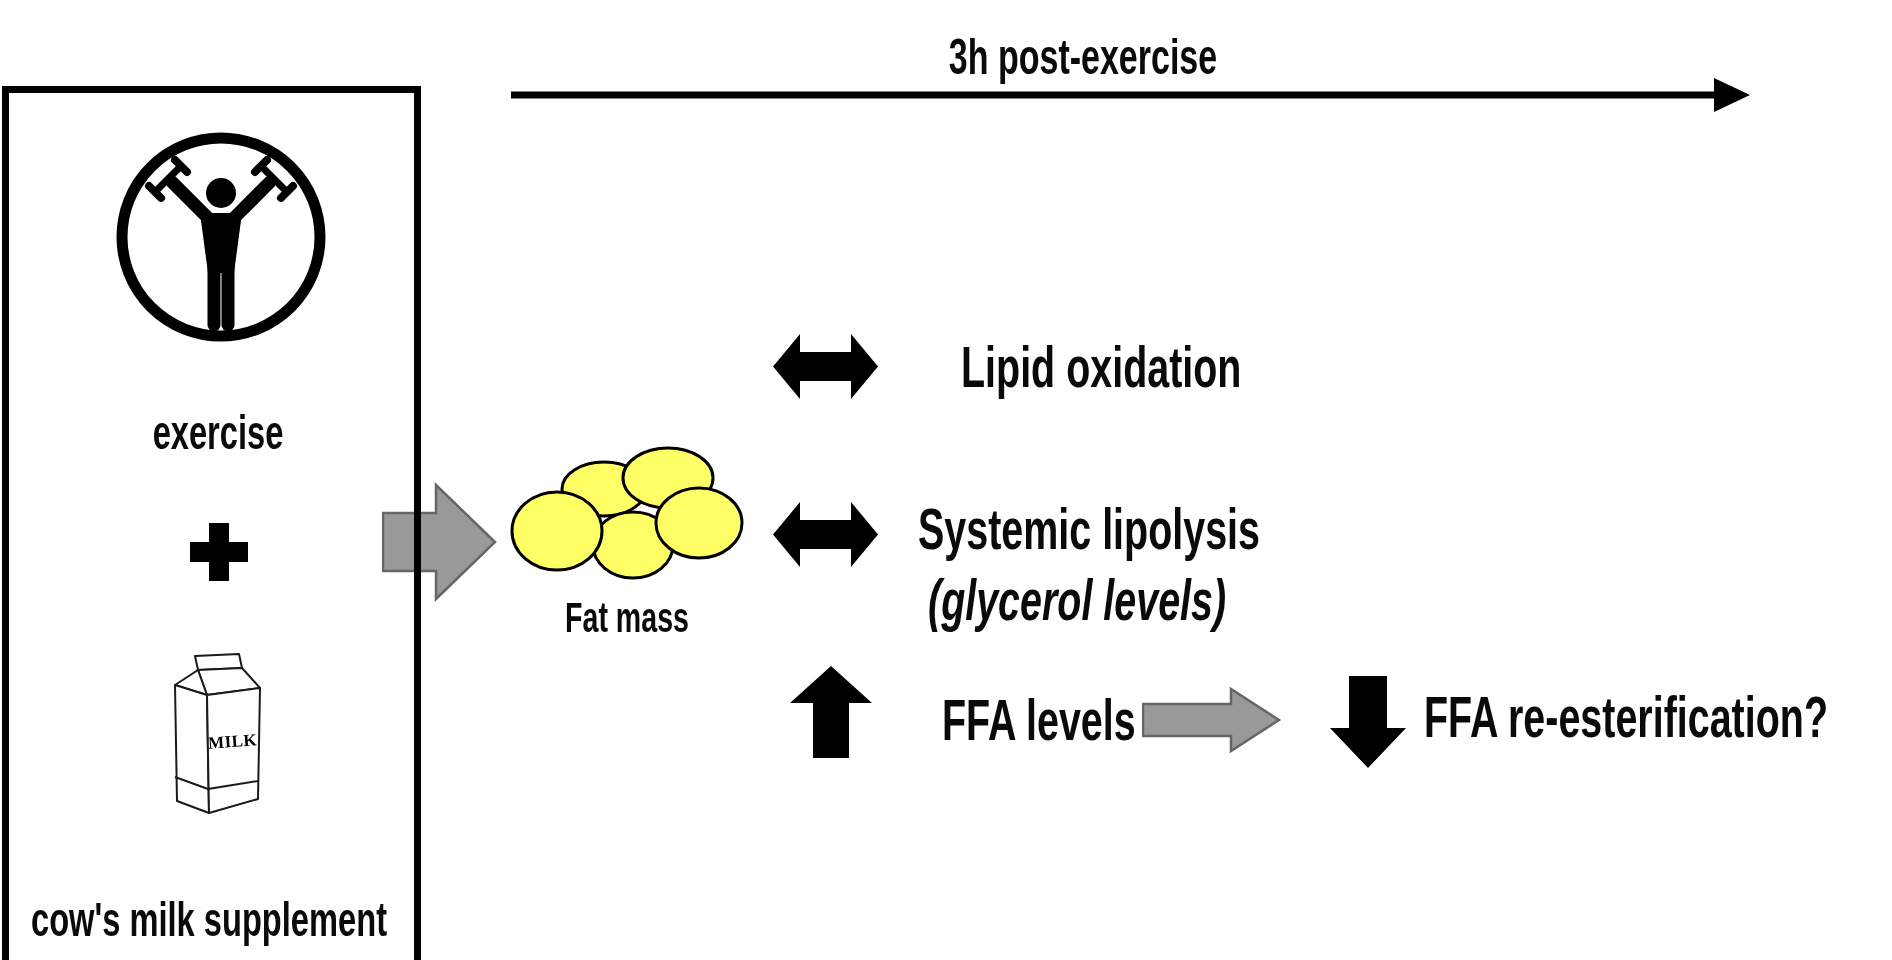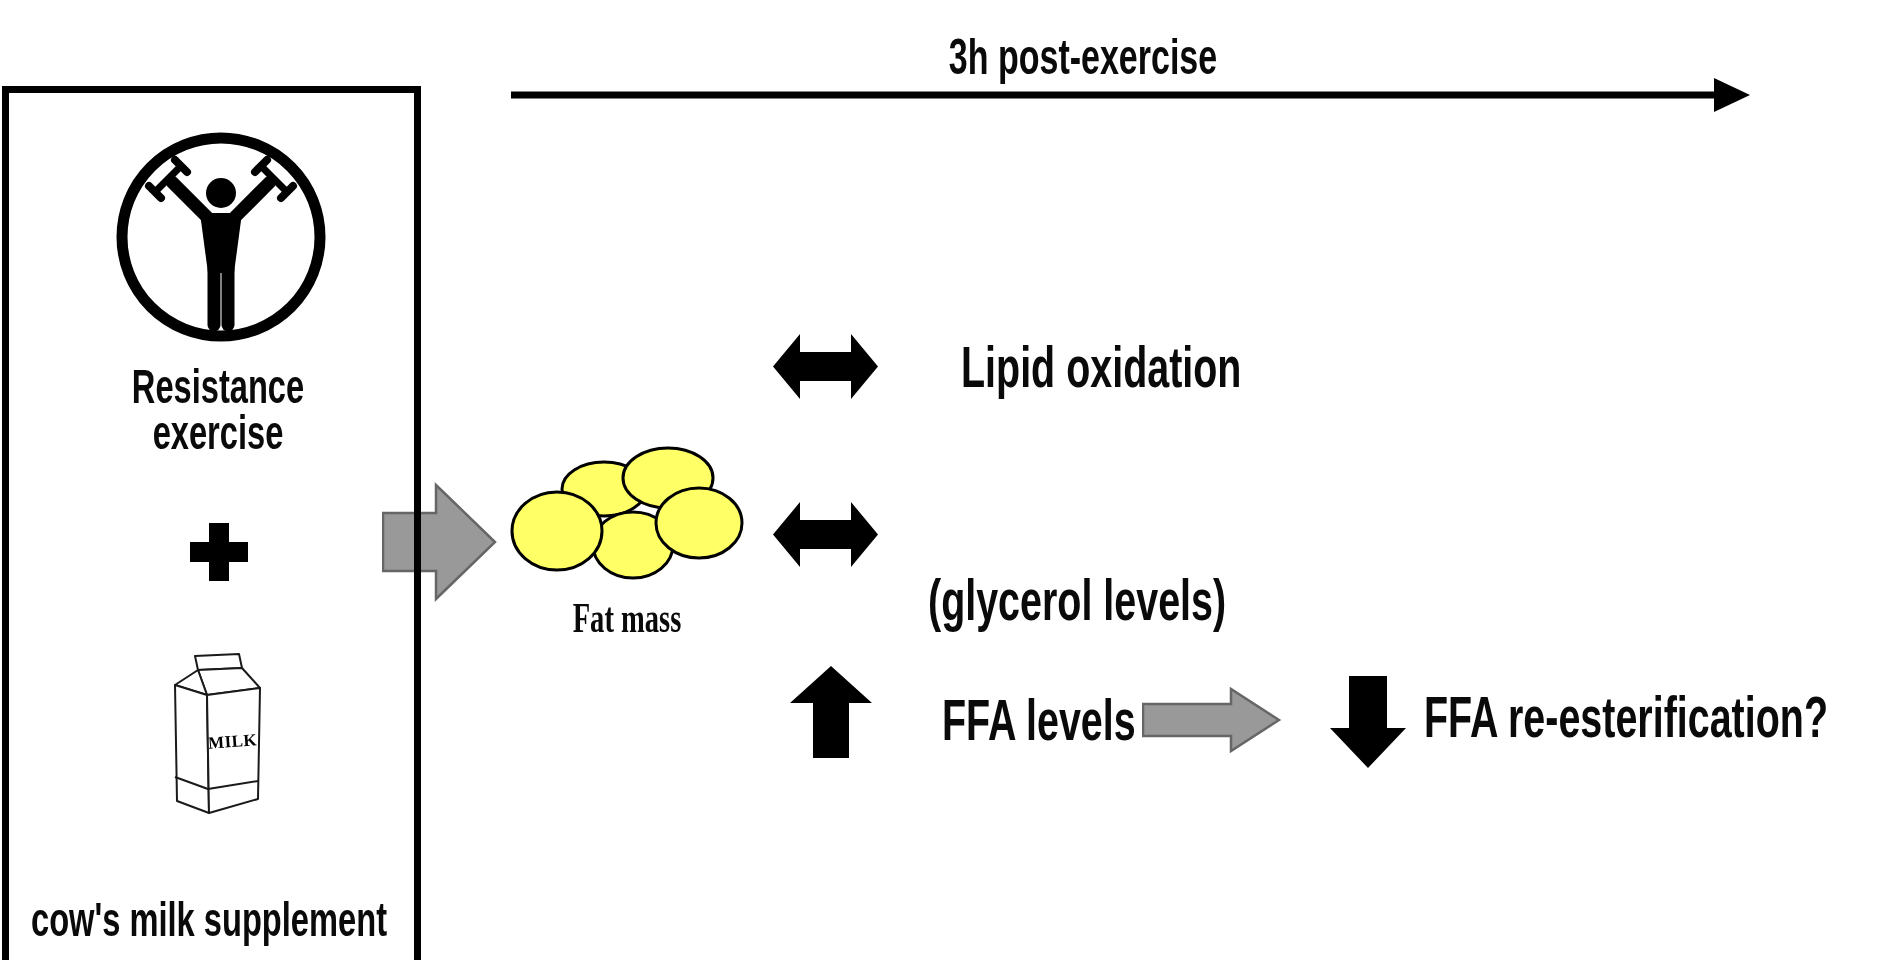--- a/index.html
+++ b/index.html
@@ -10,21 +10,21 @@
   .abs{position:absolute;}
   
   .lbl{position:absolute; font-weight:bold; white-space:nowrap; transform:translateY(-50%); line-height:1;}
   .lbl.center{transform:translate(-50%,-50%); text-align:center;}
   .cond{display:inline-block; transform:scaleX(0.68); transform-origin:left center;}
   .center .cond{transform-origin:center center;}
   .t-title{font-size:50px;}
   .t-big{font-size:58px;}
   .t-mid{font-size:48px;}
   .t-small{font-size:42px;}
-  .it{}
+  .it{font-style:italic;}
   
   .panel-box{
     position:absolute; left:2px; top:74px; width:419px; height:884px;
     border:7px solid #000; box-sizing:border-box; background:transparent; z-index:2;
   }
   .z0{z-index:0;} .z3{z-index:3;}
   svg{display:block;}
 </style>
 </head>
 <body>
@@ -56,23 +56,20 @@
 
     <line x1="44" y1="65" x2="70" y2="39" stroke="#000" stroke-width="7"></line>
     <line x1="38" y1="59" x2="50" y2="71" stroke="#000" stroke-width="8" stroke-linecap="round"></line>
     <line x1="64" y1="33" x2="76" y2="45" stroke="#000" stroke-width="8" stroke-linecap="round"></line>
 
     <line x1="150" y1="39" x2="176" y2="65" stroke="#000" stroke-width="7"></line>
     <line x1="144" y1="45" x2="156" y2="33" stroke="#000" stroke-width="8" stroke-linecap="round"></line>
     <line x1="170" y1="71" x2="182" y2="59" stroke="#000" stroke-width="8" stroke-linecap="round"></line>
   </svg>
 
-  <div class="lbl center t-mid z3" style="left:218px; top:375px;">
-    <span class="cond">Resistance</span>
-  </div>
   <div class="lbl center t-mid z3" style="left:218px; top:421px;">
     <span class="cond">exercise</span>
   </div>
 
   <svg class="abs z3" style="left:190px; top:511px;" width="58" height="58" viewBox="0 0 58 58">
     <polygon points="19,0 39,0 39,19 58,19 58,39 39,39 39,58 19,58 19,39 0,39 0,19 19,19" fill="#000"></polygon>
   </svg>
 
   <svg class="abs z3" style="left:169px; top:641px;" width="95" height="166" viewBox="0 0 95 166">
     <g fill="#ffffff" stroke="#1a1a1a" stroke-width="2" stroke-linejoin="round">
@@ -92,34 +89,37 @@
 
   <svg class="abs" style="left:505px; top:430px;" width="245" height="145" viewBox="0 0 245 145">
     <g fill="#FFFF66" stroke="#000" stroke-width="3">
       <ellipse cx="99" cy="47" rx="42" ry="27"></ellipse>
       <ellipse cx="163" cy="36" rx="45" ry="30"></ellipse>
       <ellipse cx="128" cy="103" rx="40" ry="33"></ellipse>
       <ellipse cx="194" cy="81" rx="43" ry="35"></ellipse>
       <ellipse cx="52" cy="89" rx="45" ry="39"></ellipse>
     </g>
   </svg>
-  <div class="lbl center t-small" style="left:627px; top:606px;font-family:Liberation Serif, serif;">
+  <div class="lbl center t-small" style="left:627px; top:606px;">
     <span class="cond">Fat mass</span>
   </div>
 
   <svg class="abs" style="left:773px; top:322px;" width="105" height="65" viewBox="0 0 105 65">
     <polygon points="0,32.5 27,0 27,18 78,18 78,0 105,32.5 78,65 78,47 27,47 27,65" fill="#000"></polygon>
   </svg>
   <div class="lbl t-big" style="left:961px; top:355px;">
     <span class="cond">Lipid oxidation</span>
   </div>
 
   <svg class="abs" style="left:773px; top:490px;" width="105" height="65" viewBox="0 0 105 65">
     <polygon points="0,32.5 27,0 27,18 78,18 78,0 105,32.5 78,65 78,47 27,47 27,65" fill="#000"></polygon>
   </svg>
+  <div class="lbl t-big" style="left:918px; top:517px;">
+    <span class="cond">Systemic lipolysis</span>
+  </div>
   <div class="lbl t-big it" style="left:928px; top:588px;">
     <span class="cond">(glycerol levels)</span>
   </div>
 
   <svg class="abs" style="left:790px; top:654px;" width="82" height="92" viewBox="0 0 82 92">
     <polygon points="41,0 82,37 59,37 59,92 23,92 23,37 0,37" fill="#000"></polygon>
   </svg>
   <div class="lbl t-big" style="left:942px; top:708px;">
     <span class="cond">FFA levels</span>
   </div>

